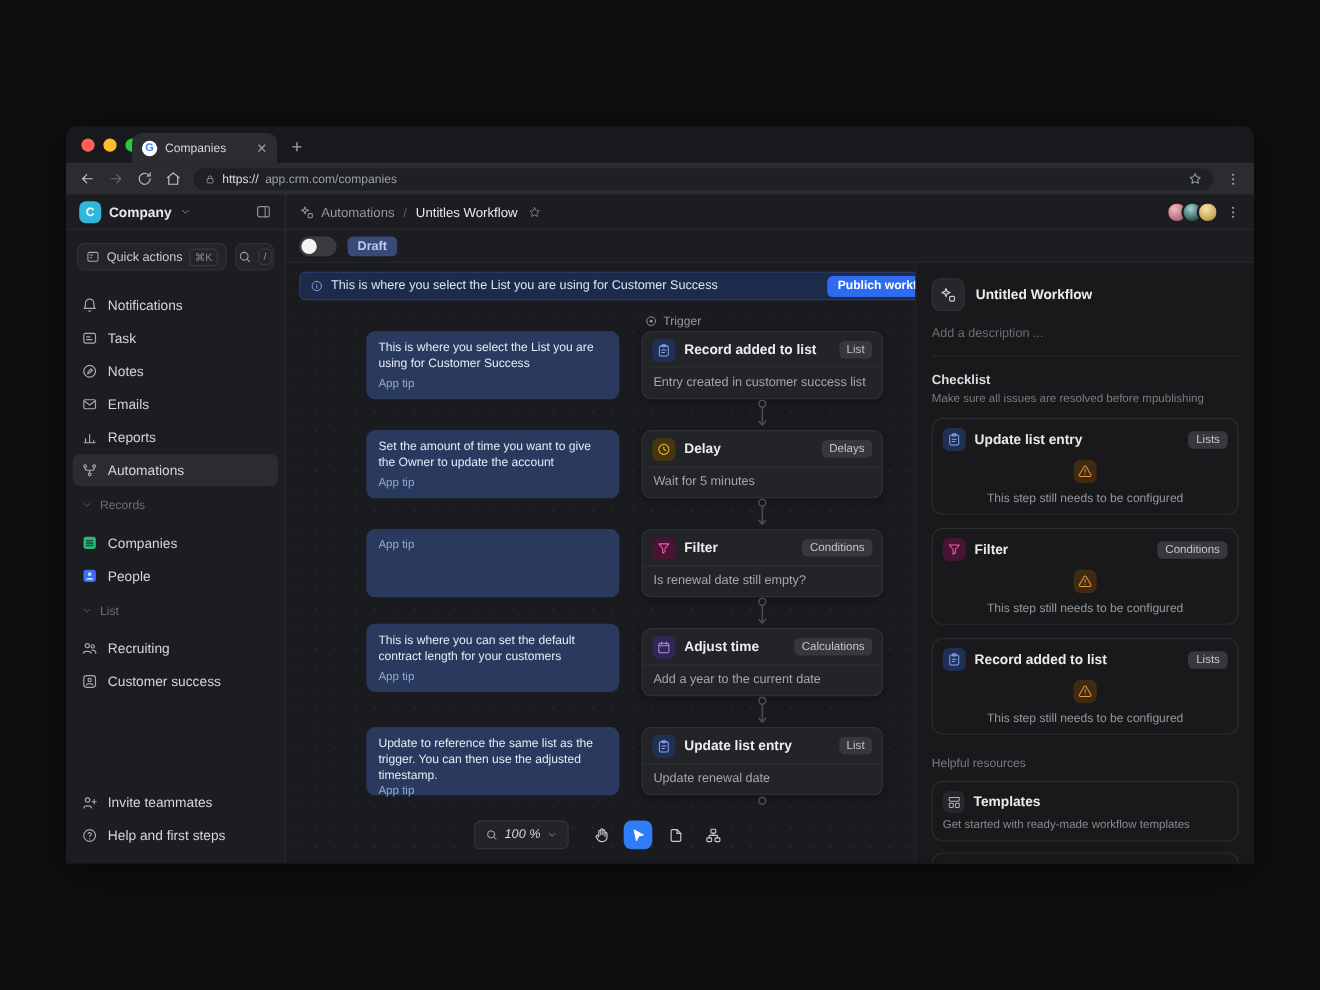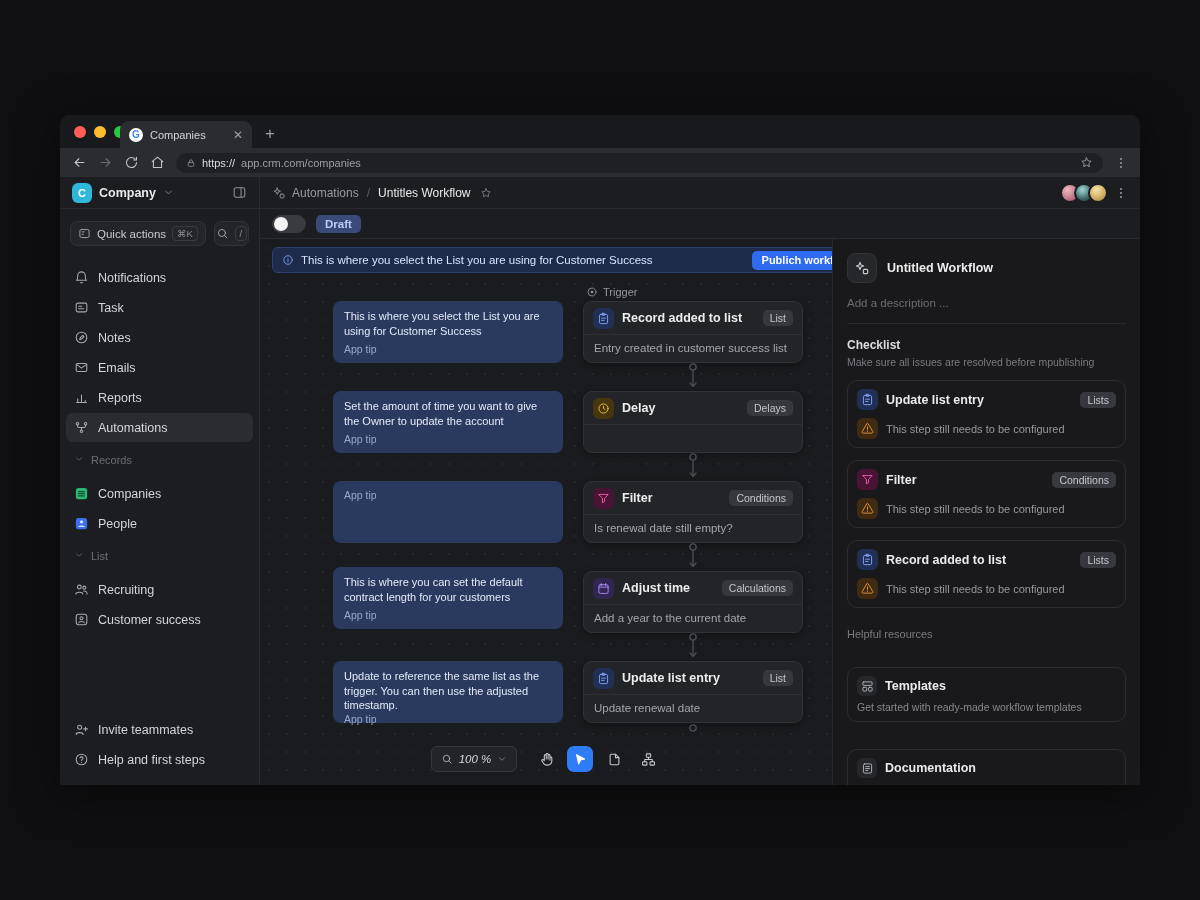--- a/index.html
+++ b/index.html
@@ -140,29 +140,29 @@
            display:flex; align-items:center; justify-content:center; color:#c9cbd0; }
   .plogo svg { width:16px; height:16px; }
   .ptitle { font-size:12.5px; font-weight:700; color:#eceded; }
   .pdesc { margin-top:14px; font-size:11.5px; color:#6b6d72; }
   .pdivider { margin:14px 0; border-top:1px solid #28292d; }
   .pchecktitle { font-size:12px; font-weight:700; color:#dcdde0; }
   .pchecksub { margin-top:4px; font-size:10.5px; color:#797b80; white-space:nowrap; }
 
   .clcard { margin-top:12px; border:1px solid #2c2d31; border-radius:10px; padding:8px 9px; }
   .clrow { display:flex; align-items:center; gap:8px; }
-  .clrow + .clrow { margin-top:8px; }
+  .clrow + .clrow { margin-top:8px;flex-direction:column; }
   .cltitle { font-size:12.5px; font-weight:600; color:#e9eaec; flex:1; white-space:nowrap; overflow:hidden; }
   .warnic { width:21px; height:21px; border-radius:6px; background:#3f2a12; color:#e8963f;
             display:flex; align-items:center; justify-content:center; flex:none; }
   .warnic svg { width:13px; height:13px; }
   .warntext { font-size:11px; color:#96989d; white-space:nowrap; overflow:hidden; }
 
   .preslabel { margin-top:20px; font-size:11px; color:#797b80; }
-  .rescard { margin-top:27px; border:1px solid #2c2d31; border-radius:10px; padding:8px 9px; }
+  .rescard { margin-top:10px; border:1px solid #2c2d31; border-radius:10px; padding:8px 9px; }
   .resrow { display:flex; align-items:center; gap:8px; }
   .resic { width:20px; height:20px; border-radius:6px; background:#26272b; color:#b4b6bb;
            display:flex; align-items:center; justify-content:center; flex:none; }
   .resic svg { width:13px; height:13px; }
   .restitle { font-size:12.5px; font-weight:600; color:#e9eaec; }
   .ressub { margin-top:5px; font-size:10.5px; color:#87898e; white-space:nowrap; overflow:hidden; }
 
   svg { display:block; }
   .s { fill:none; stroke:currentColor; stroke-width:1.7; stroke-linecap:round; stroke-linejoin:round; }
 </style>
@@ -438,20 +438,21 @@
               <div class="nodehead">
                   <div class="nicon ic-yellow">
                     <svg viewBox="0 0 24 24">
                       <circle class="s" cx="12" cy="12" r="8.5"></circle>
                       <path class="s" d="M12 7.5V12l3 2"></path>
                     </svg>
                   </div>
                   <span class="ntitle">Delay</span>
                   <span class="nbadge">Delays</span>
                 </div>
+              <div class="nsub">Wait for 5 minutes</div>
             </div>
             <svg class="connector" style="top:214px" viewBox="0 0 12 28">
                 <circle cx="6" cy="4" r="3.1" fill="none" stroke="currentColor" stroke-width="1.4"></circle>
                 <path d="M6 7.5V22.5M3 20 6 23.5 9 20" fill="none" stroke="currentColor" stroke-width="1.4" stroke-linecap="round" stroke-linejoin="round"></path>
               </svg>
 
             <div class="node" style="top:242px">
               <div class="nodehead">
                   <div class="nicon ic-pink">
                     <svg viewBox="0 0 24 24">

